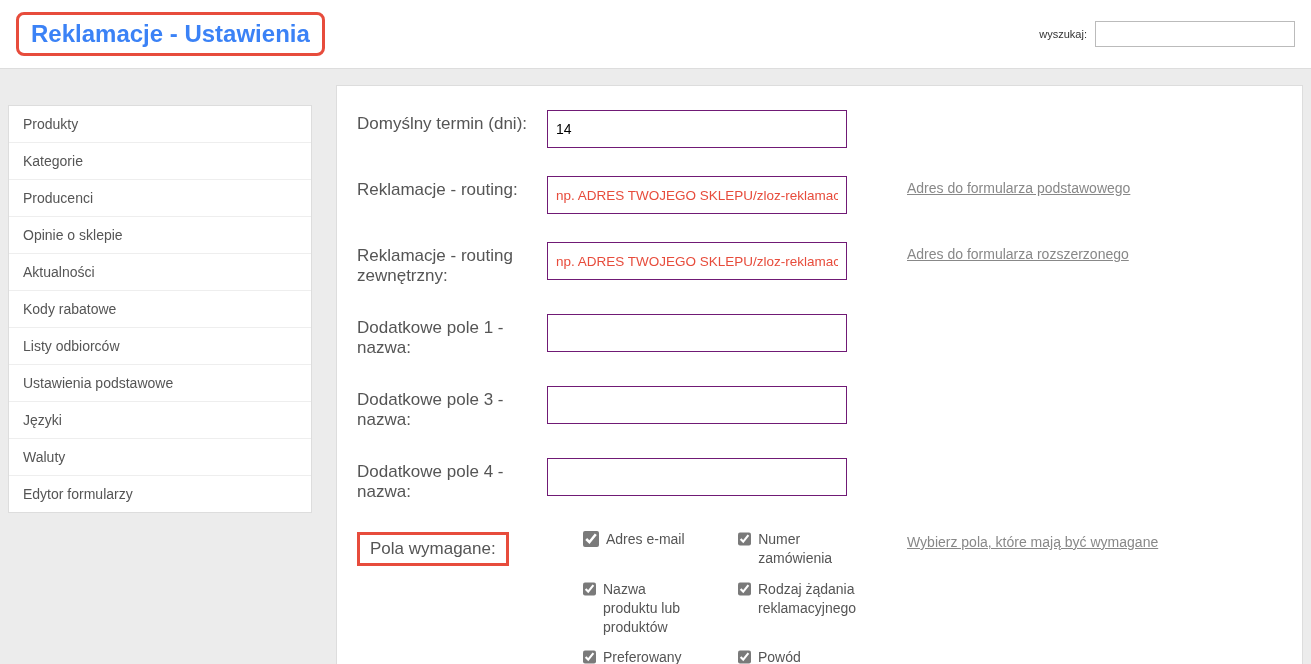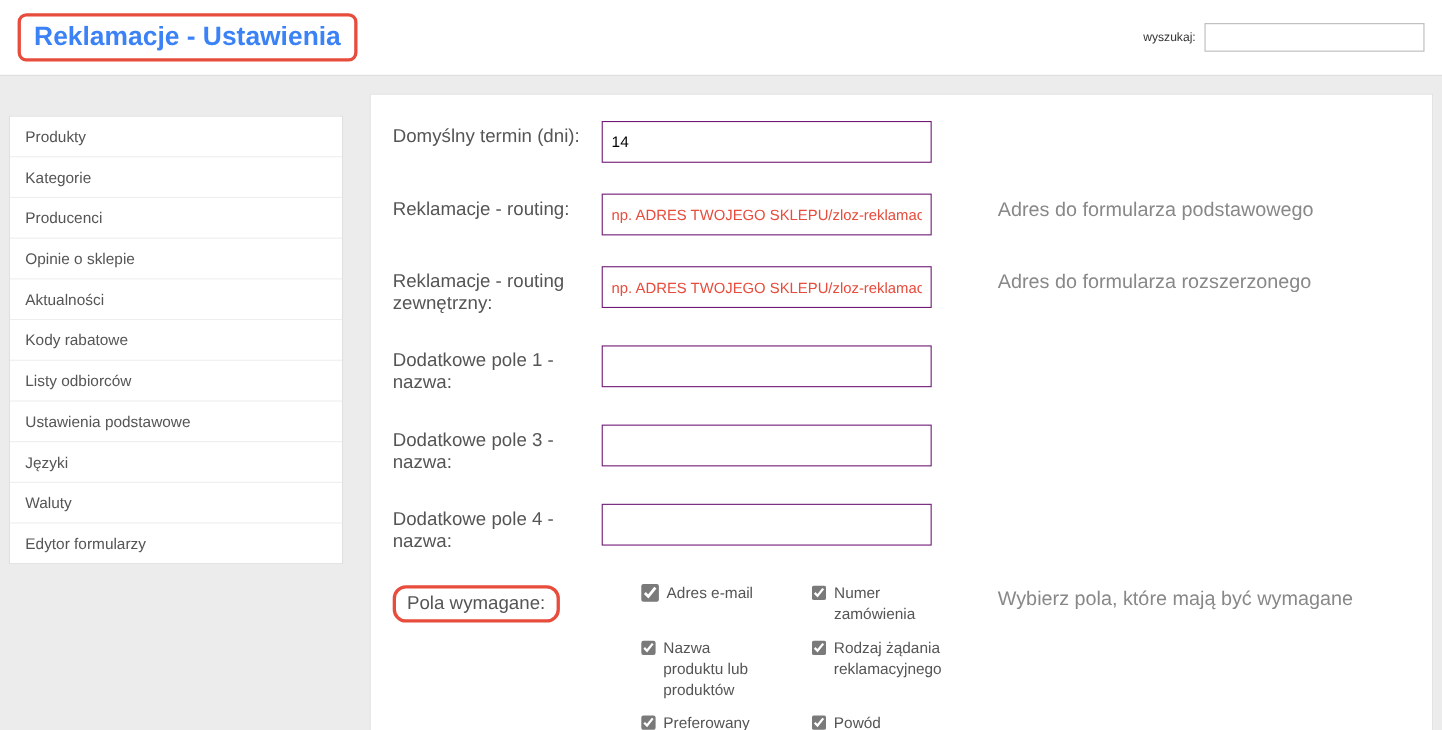--- a/index.html
+++ b/index.html
@@ -82,29 +82,30 @@
     .form-input {
       width: 300px;
       height: 28px;
       border: 1px solid #701a75;
       padding: 18px 8px;
       font-size: 14px;
     }
     .form-help {
       flex: 1;
       padding-left: 40px;
-      font-size: 18px;
+      font-size: 14px;
       color: #888;
       padding-top: 4px;
+      text-decoration: underline;
     }
     .placeholder-red::placeholder { color: #e74c3c; opacity: 1; font-size: 13.5px; }
     .placeholder-red { color: #333; }
     .req-label-wrap {
       border: 3px solid #e74c3c;
-      border-radius: 12px;
+      border-radius: 0;
       padding: 4px 10px;
       display: inline-block;
       margin-top: -2px;
     }
     .checkbox-grid {
       display: grid;
       grid-template-columns: 155px 155px;
       gap: 12px 0px;
       width: 320px;
     }

